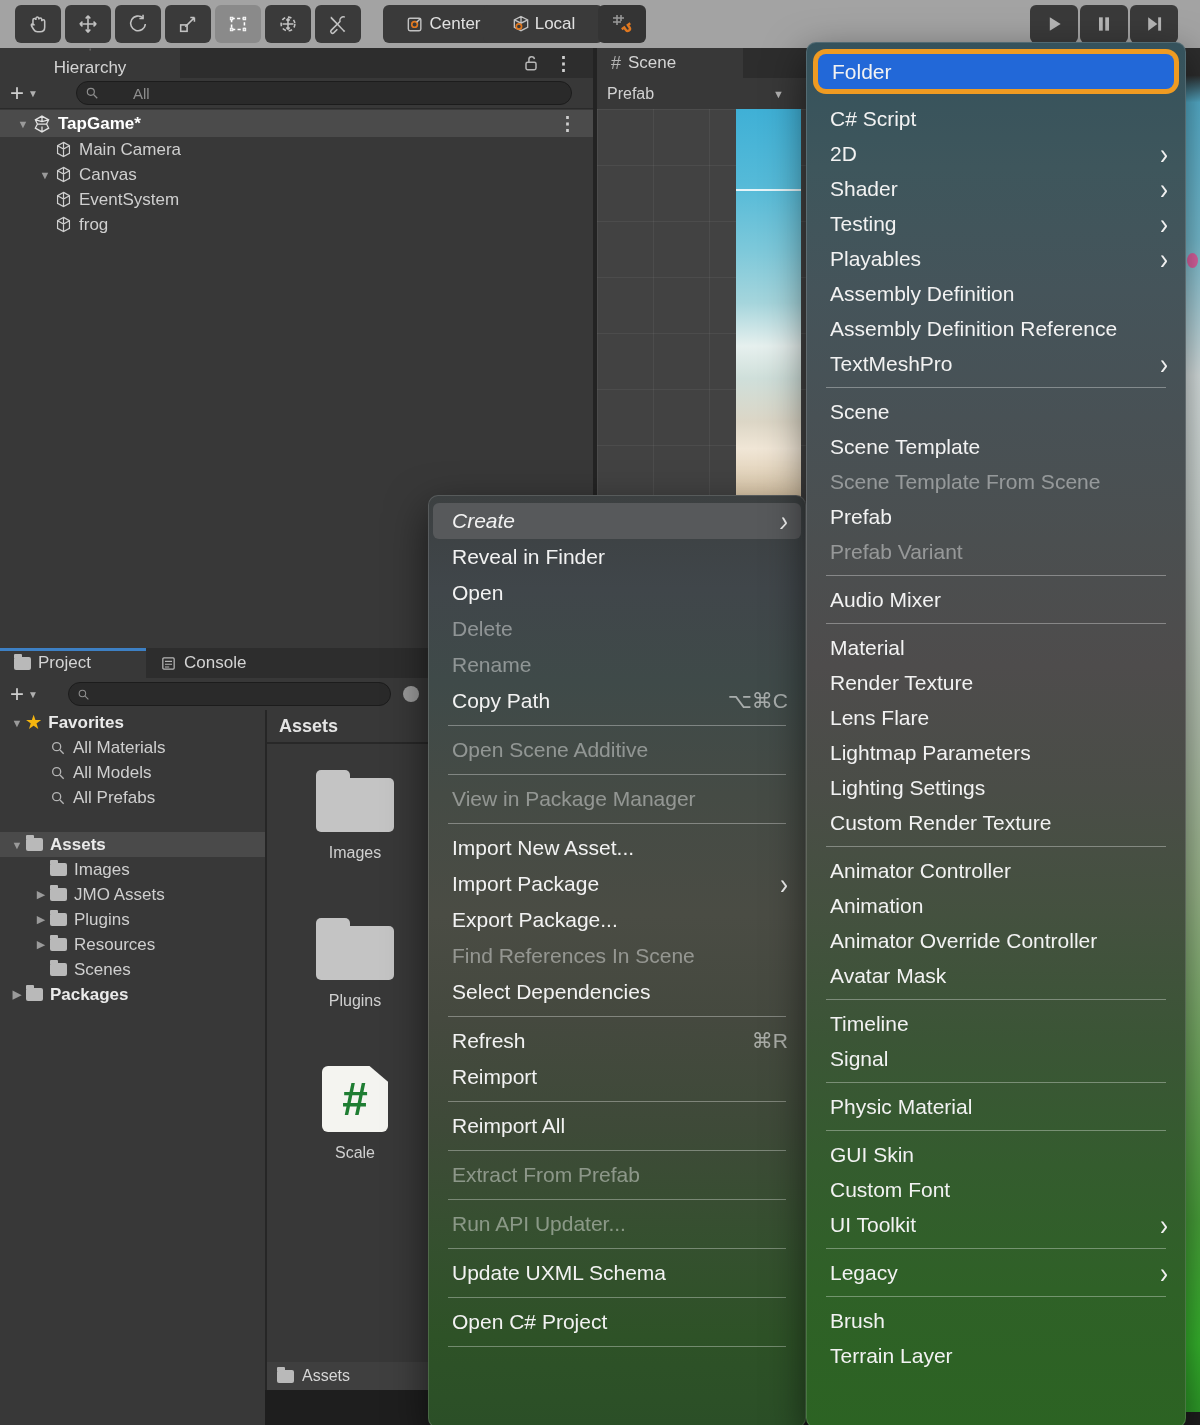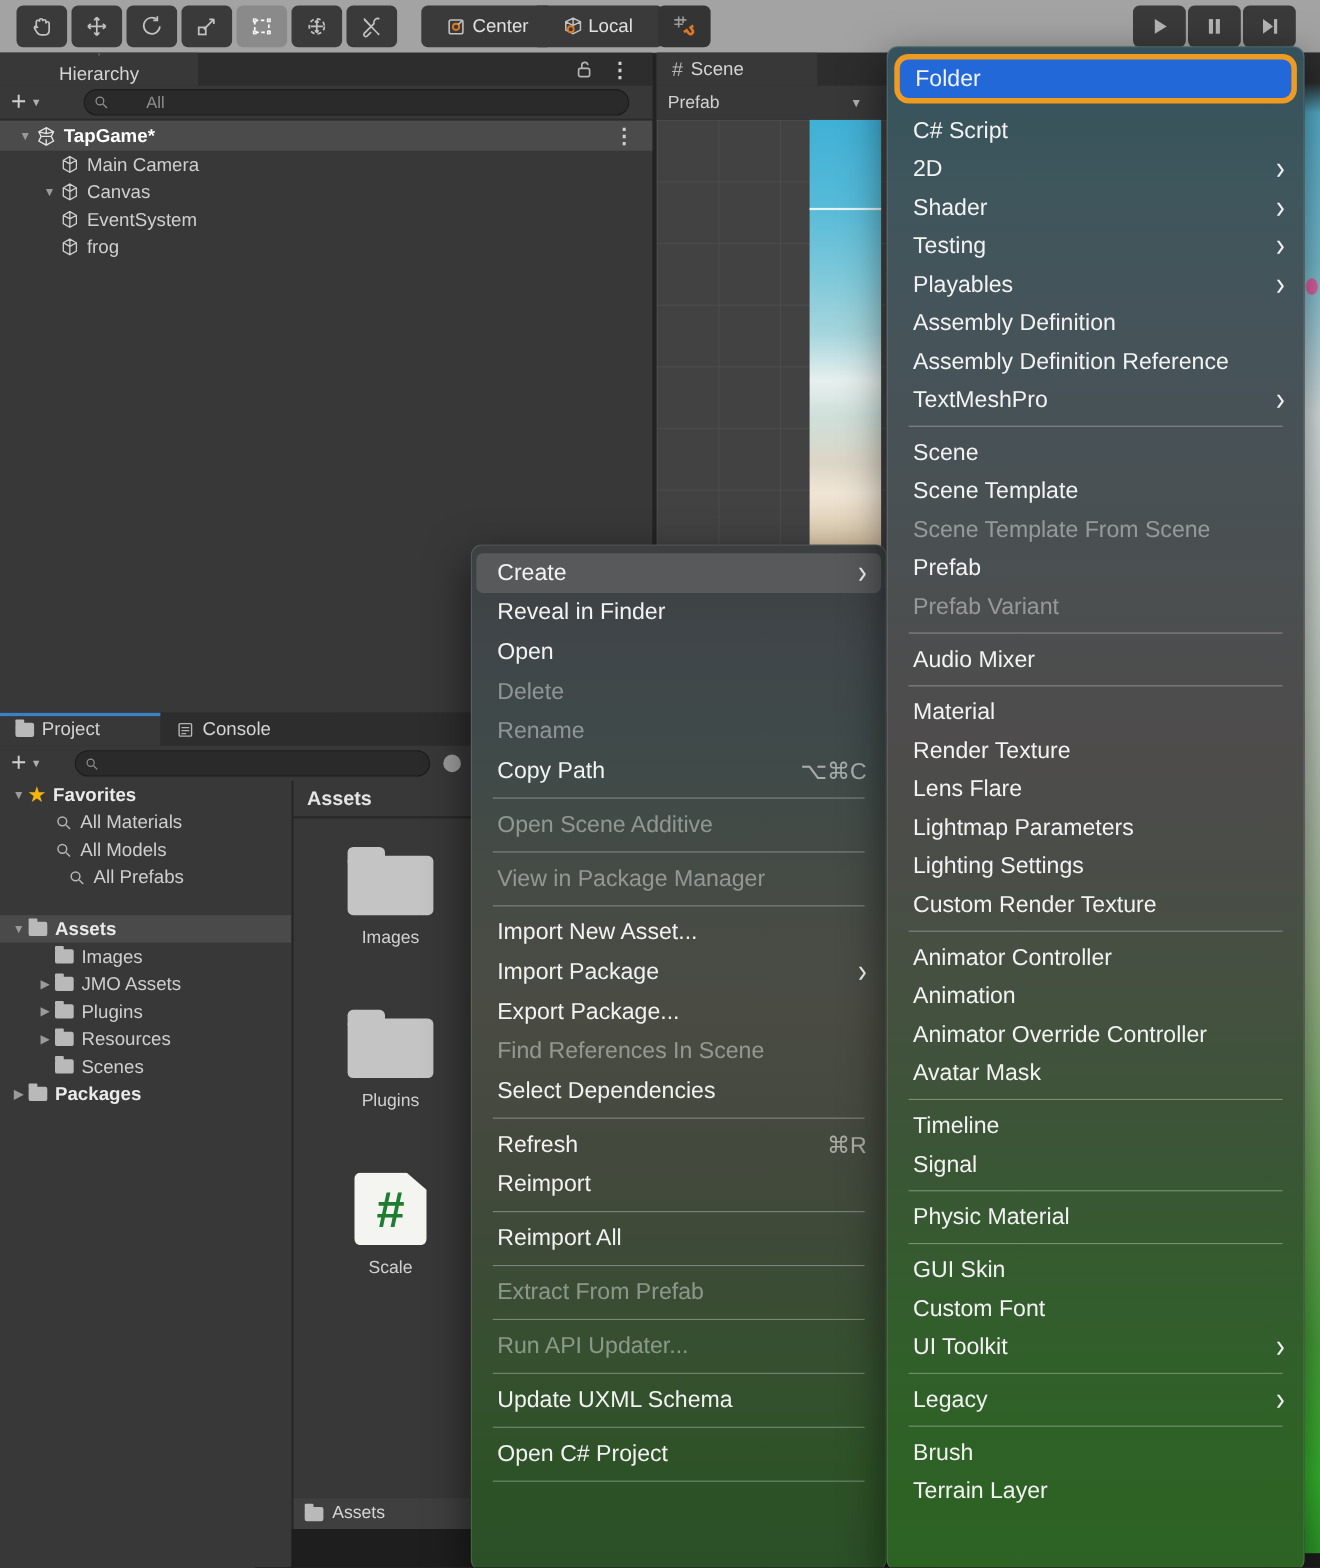--- a/index.html
+++ b/index.html
@@ -85,21 +85,21 @@
   #context-menu{left:428px;top:495px;width:378px;height:917px;
      background:linear-gradient(180deg,#3c4041 0%,#40464a 10%,#3f4a49 20%,#454b45 32%,#4a4c44 45%,#45493f 56%,#3e4a38 68%,#35502f 80%,#2e5227 90%,#2b4f27 100%);}
   #create-submenu{left:806px;top:42px;width:380px;height:1370px;
      background:linear-gradient(180deg,#35525c 0%,#3e565c 9%,#45545a 18%,#485155 27%,#4b4f50 36%,#4e4c4c 45%,#4a4d47 54%,#44513f 63%,#3b5536 72%,#345c2e 81%,#2f6127 90%,#2c6323 100%);}
   .menu-item{position:relative;height:36px;display:flex;align-items:center;padding:0 18px 0 24px;white-space:nowrap;}
   #create-submenu .menu-item{height:35px;}
   .menu-item .mi-label{flex:1;overflow:hidden;}
   .menu-item.disabled .mi-label{color:rgba(255,255,255,0.42);}
   .menu-item .mi-shortcut{color:rgba(255,255,255,0.55);margin-left:18px;}
   .menu-item .mi-arrow{margin-left:18px;font-size:24px;line-height:1;color:#f0f0f0;transform:scaleY(1.25);}
-  .menu-item.highlighted{background:#57595b;margin:0 5px;border-radius:6px;padding:0 13px 0 19px;}
+  .menu-item.highlighted{background:#57595b;margin:0 5px;border-radius:6px;padding:0 13px 0 19px;font-style:italic;}
   .menu-item.selected-blue{background:#2268d8;margin:4px 12px 12px 12px;border-radius:8px;height:38px;padding:0 12px 0 14px;}
   .menu-item.annotated{box-shadow:0 0 0 5px #ef9b22;}
   .menu-sep{height:13px;display:flex;align-items:center;padding:0 20px;}
   .menu-sep div{width:100%;height:1px;background:rgba(255,255,255,0.33);}
 
   .plus-glyph{font-size:24px;color:#cfcfcf;line-height:1;}
   .caret-glyph{font-size:10px;color:#b0b0b0;margin-left:4px;}
   svg{display:block;}
 </style>
 </head>
@@ -336,21 +336,21 @@
         <div class="ptree-row" style="padding-left: 32px;">
           <span class="caret"></span>
           <span>
             <svg width="16" height="16" viewBox="0 0 24 24">
               <circle cx="10" cy="10" r="6" fill="none" stroke="#b5b5b5" stroke-width="2"></circle>
               <line x1="15" y1="15" x2="20.5" y2="20.5" stroke="#b5b5b5" stroke-width="2"></line>
             </svg>
           </span>
           <span class="lbl">All Models</span>
         </div>
-        <div class="ptree-row" style="padding-left: 44px;">
+        <div class="ptree-row" style="padding-left: 32px;">
           <span class="caret"></span>
           <span>
             <svg width="16" height="16" viewBox="0 0 24 24">
               <circle cx="10" cy="10" r="6" fill="none" stroke="#b5b5b5" stroke-width="2"></circle>
               <line x1="15" y1="15" x2="20.5" y2="20.5" stroke="#b5b5b5" stroke-width="2"></line>
             </svg>
           </span>
           <span class="lbl">All Prefabs</span>
         </div>
         <div class="ptree-spacer"></div>

